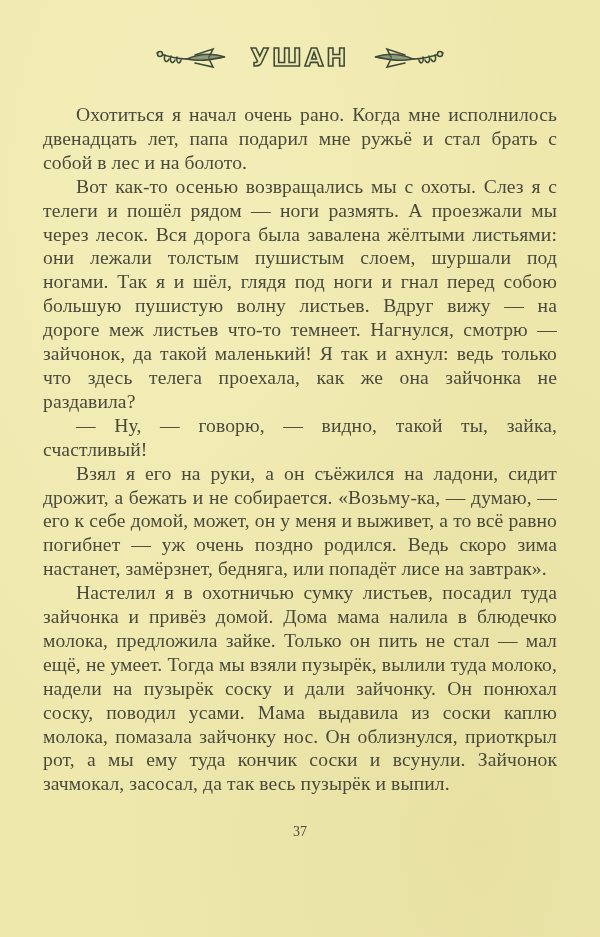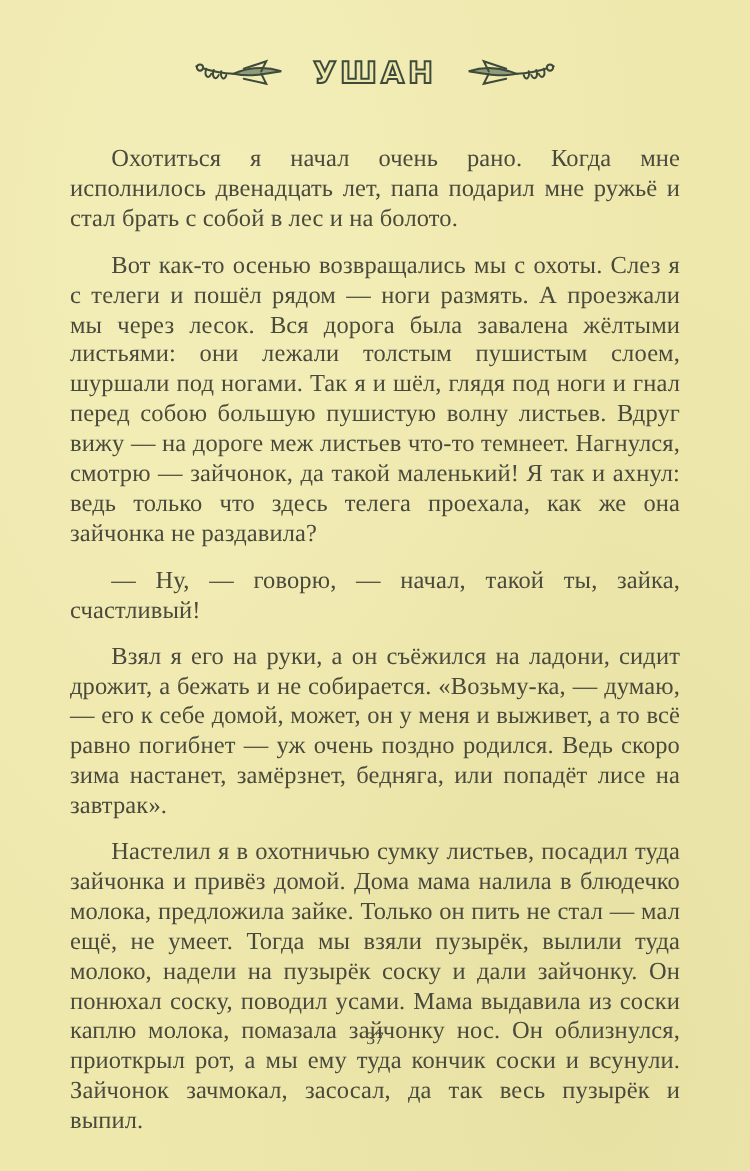--- a/index.html
+++ b/index.html
@@ -54,21 +54,21 @@
     position: absolute;
     left: 43px;
     top: 103px;
     width: 514px;
     font-size: 19.6px;
     line-height: 23.9px;
     text-align: justify;
     letter-spacing: 0.1px;
   }
   .body-text p {
-    margin: 13px;
+    margin: 0;
     text-indent: 33px;
     text-align: justify;
   }
   .page-number {
     position: absolute;
     top: 824px;
     left: 0;
     width: 600px;
     text-align: center;
     font-size: 14px;
@@ -104,19 +104,19 @@
         <path d="M14 10 C12 16, 16 19, 18 14"></path>
         <path d="M20 11 C18 17, 22 20, 24 15"></path>
         <path d="M26 12 C25 18, 29 20, 30 15"></path>
       </g>
     </svg>
   </div>
 
   <div class="body-text">
     <p>Охотиться я начал очень рано. Когда мне исполнилось двенадцать лет, папа подарил мне ружьё и стал брать с собой в лес и на болото.</p>
     <p>Вот как-то осенью возвращались мы с охоты. Слез я с телеги и пошёл рядом — ноги размять. А проезжали мы через лесок. Вся дорога была завалена жёлтыми листьями: они лежали толстым пушистым слоем, шуршали под ногами. Так я и шёл, глядя под ноги и гнал перед собою большую пушистую волну листьев. Вдруг вижу — на дороге меж листьев что-то темнеет. Нагнулся, смотрю — зайчонок, да такой маленький! Я так и ахнул: ведь только что здесь телега проехала, как же она зайчонка не раздавила?</p>
-    <p>— Ну, — говорю, — начал, такой ты, зайка, счастливый!</p>
+    <p>— Ну, — говорю, — видно, такой ты, зайка, счастливый!</p>
     <p>Взял я его на руки, а он съёжился на ладони, сидит дрожит, а бежать и не собирается. «Возьму-ка, — думаю, — его к себе домой, может, он у меня и выживет, а то всё равно погибнет — уж очень поздно родился. Ведь скоро зима настанет, замёрзнет, бедняга, или попадёт лисе на завтрак».</p>
     <p>Настелил я в охотничью сумку листьев, посадил туда зайчонка и привёз домой. Дома мама налила в блюдечко молока, предложила зайке. Только он пить не стал — мал ещё, не умеет. Тогда мы взяли пузырёк, вылили туда молоко, надели на пузырёк соску и дали зайчонку. Он понюхал соску, поводил усами. Мама выдавила из соски каплю молока, помазала зайчонку нос. Он облизнулся, приоткрыл рот, а мы ему туда кончик соски и всунули. Зайчонок зачмокал, засосал, да так весь пузырёк и выпил.</p>
   </div>
 
   <div class="page-number">37</div>
 </div>
 
 </body></html>

